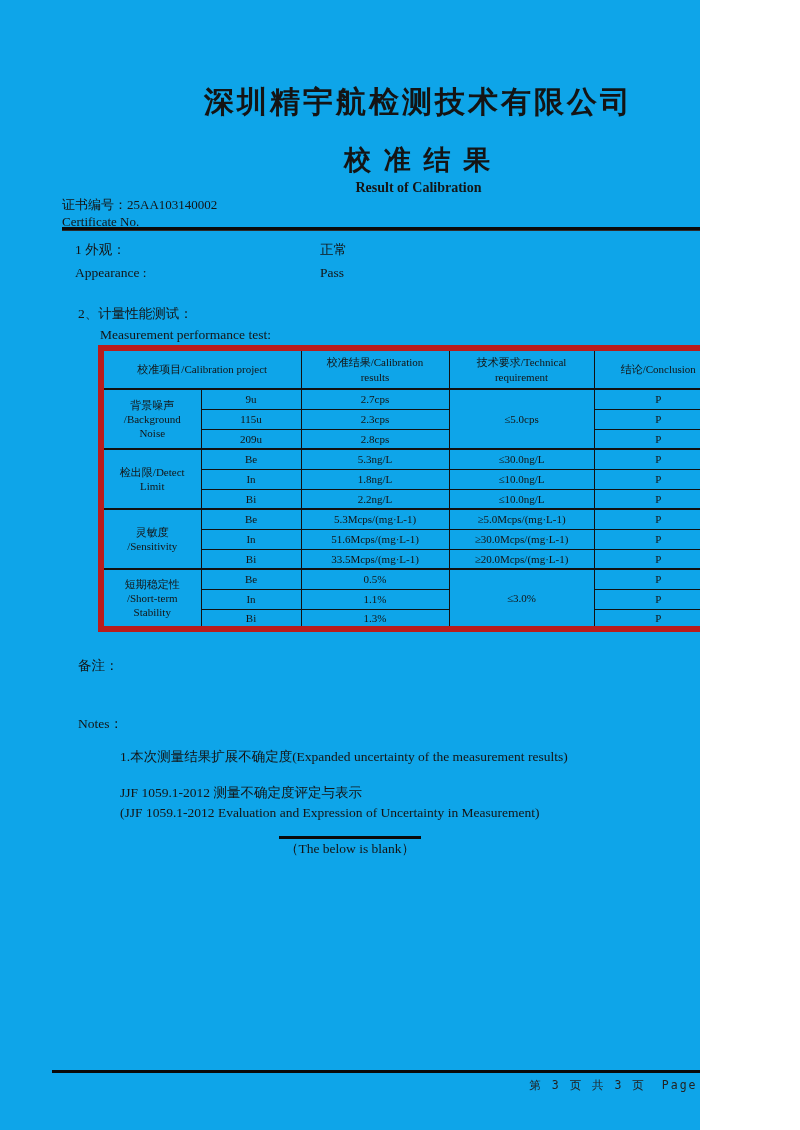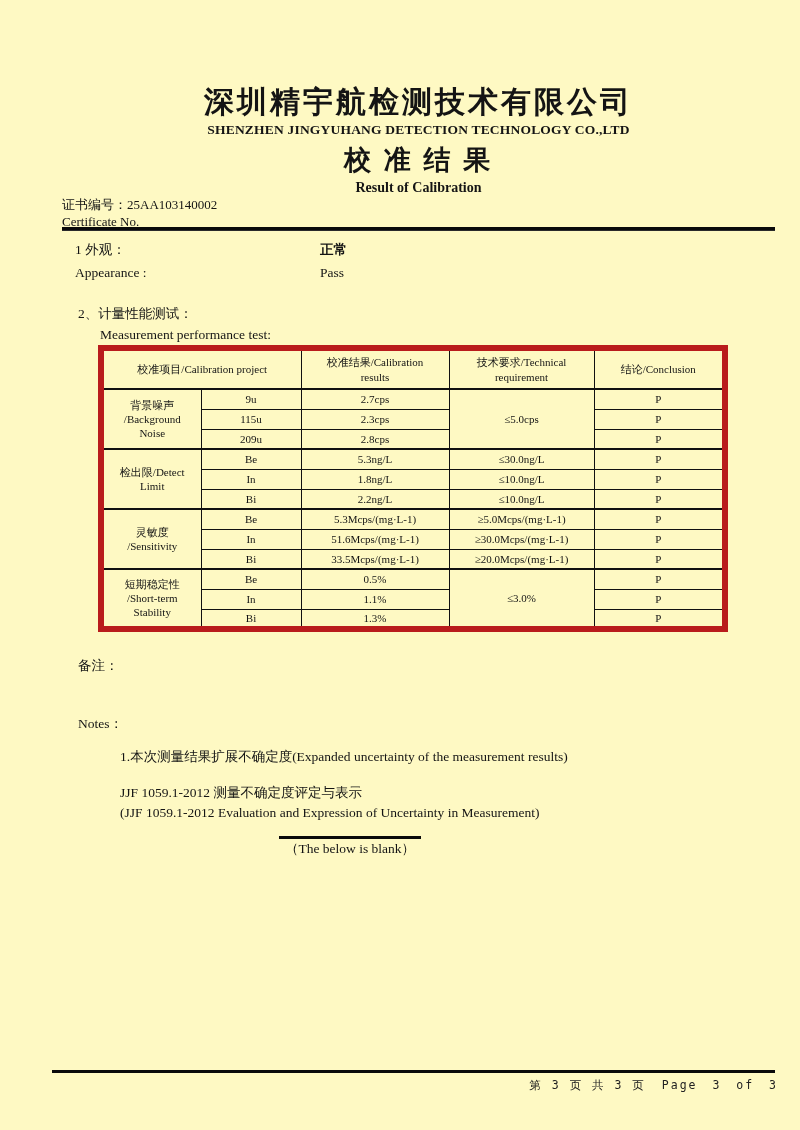--- a/index.html
+++ b/index.html
@@ -1,20 +1,20 @@
 <!DOCTYPE html>
 <html><head>
 <meta charset="utf-8">
 <style>
   * { margin:0; padding:0; box-sizing:border-box; }
   html,body { background:#ffffff; }
   .page {
     position:relative;
-    width:800px; height:1130px;
-    background:#fef9c3;
+    width:700px; height:1130px;
+    background:#0ea5e9;
     color:#141414;
     font-family:"Liberation Serif", serif;
     overflow:hidden;
   }
   .abs { position:absolute; }
   .centerband { left:62px; width:713px; text-align:center; }
 
   .company-cn { top:82px; font-size:30px; font-weight:bold; letter-spacing:3px; }
   .company-en { top:122px; font-size:13.5px; font-weight:bold; letter-spacing:0.2px; }
   .title-cn   { top:142px; font-size:27px; font-weight:bold; letter-spacing:3px; }
@@ -23,21 +23,21 @@
   .cert-line1 { left:62px; top:196px; font-size:13px; }
   .cert-line2 { left:62px; top:214px; font-size:13px; }
 
   .rule-top {
     left:62px; top:227px; width:713px; height:2px;
     border-top:3px solid #0a0a0a; border-bottom:1px solid #2a2a2a;
   }
 
   .sec { font-size:13.5px; }
   .app-label-cn { left:75px;  top:241px; }
-  .app-value-cn { left:320px; top:241px;font-weight:bold; }
+  .app-value-cn { left:320px; top:241px; }
   .app-label-en { left:75px;  top:265px; }
   .app-value-en { left:320px; top:265px; }
 
   .perf-cn { left:78px;  top:305px; }
   .perf-en { left:100px; top:327px; }
 
   table.cal {
     position:absolute; left:98px; top:345px;
     width:624px; border-collapse:collapse; table-layout:fixed;
     border:6px solid #b91c1c;
@@ -78,21 +78,20 @@
     font-size:11.5px; letter-spacing:2px; color:#222;
   }
   .footer-en { margin-left:16px; word-spacing:6px;margin-top:32px; }
 </style>
 </head>
 <body>
 
 <div class="page">
 
   <div class="abs centerband company-cn">深圳精宇航检测技术有限公司</div>
-  <div class="abs centerband company-en">SHENZHEN JINGYUHANG DETECTION TECHNOLOGY CO.,LTD</div>
   <div class="abs centerband title-cn">校 准 结 果</div>
   <div class="abs centerband title-en">Result of Calibration</div>
 
   <div class="abs cert-line1">
     <span>证书编号：</span><span>25AA103140002</span>
   </div>
   <div class="abs cert-line2">Certificate No.</div>
 
   <div class="abs rule-top"></div>
 

